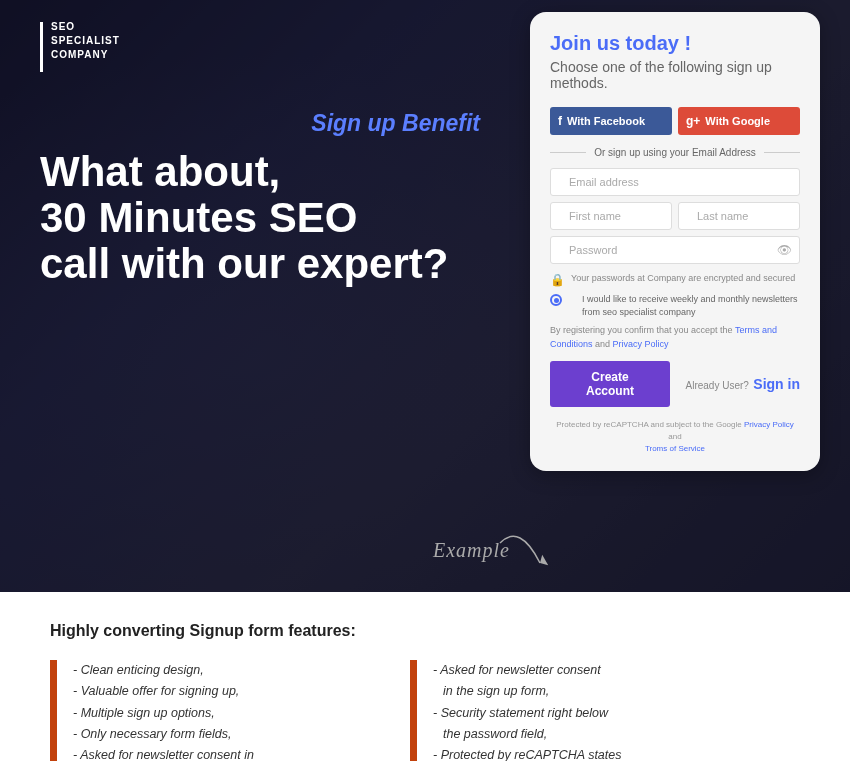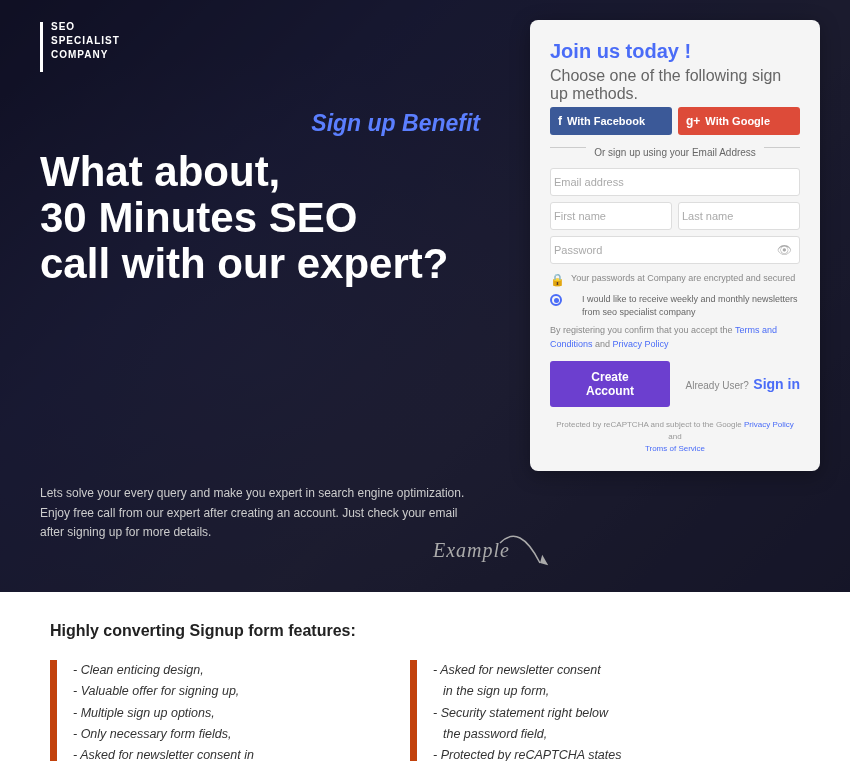--- a/index.html
+++ b/index.html
@@ -83,38 +83,38 @@
       left: 40px;
       width: 430px;
       color: #ccc;
       font-size: 12px;
       line-height: 1.6;
     }
 
     
     .signup-card {
       position: absolute;
-      top: 20px;
+      top: 12px;
       right: 30px;
       width: 290px;
       background: #f5f5f5;
-      border-radius: 8px;
+      border-radius: 16px;
       padding: 20px 20px 16px;
       box-shadow: 0 4px 20px rgba(0,0,0,0.3);
     }
     .card-title {
       font-size: 20px;
       font-weight: 800;
       color: #4a6cf7;
       margin-bottom: 4px;
     }
     .card-subtitle {
-      font-size: 16px;
+      font-size: 14px;
       color: #666;
-      margin-bottom: 4px;
+      margin-bottom: 16px;
     }
     .social-buttons {
       display: flex;
       gap: 6px;
       margin-bottom: 12px;
     }
     .btn-facebook {
       flex: 1;
       background: #3b5998;
       color: #fff;
@@ -137,38 +137,39 @@
       padding: 7px 8px;
       font-size: 11px;
       font-weight: 600;
       cursor: pointer;
       display: flex;
       align-items: center;
       gap: 5px;
     }
     .divider-row {
       display: flex;
+      align-items: center;
       gap: 8px;
       margin-bottom: 10px;
     }
     .divider-line {
       flex: 1;
       height: 1px;
       background: #ccc;
     }
     .divider-text {
       font-size: 10px;
       color: #666;
       white-space: nowrap;
     }
     .form-input {
       width: 100%;
       border: 1px solid #ddd;
       border-radius: 3px;
-      padding: 7px 3px;
+      padding: 7px 18px;
       font-size: 11px;
       color: #333;
       background: #fff;
       margin-bottom: 6px;
       outline: none;
     }
     .form-input::placeholder { color: #aaa; }
     .form-row {
       display: flex;
       gap: 6px;
@@ -339,24 +340,20 @@
     </div>
   </div>
 
   <div class="hero-content">
     <div class="hero-subtitle">Sign up Benefit</div>
     <div class="hero-title">
       What about,<br>30 Minutes SEO<br>call with our expert?
     </div>
   </div>
 
-  <div class="hero-desc">
-    <span>Lets solve your every query and make you expert in search engine optimization. Enjoy free call
-from our expert after creating an account. Just check your email after signing up for more details.</span>
-  </div>
 
   <div class="signup-card">
     <div class="card-title">Join us today !</div>
     <div class="card-subtitle">Choose one of the following sign up methods.</div>
 
     <div class="social-buttons">
       <button class="btn-facebook">
         <span style="font-weight:900;font-size:12px;">f</span>
         <span>With Facebook</span>
       </button>

